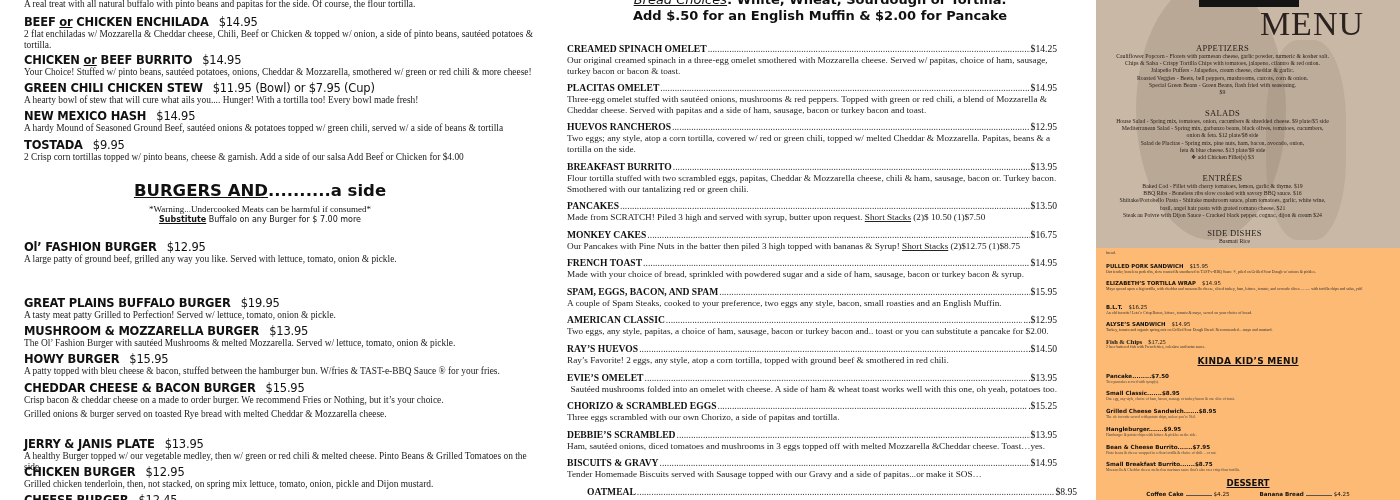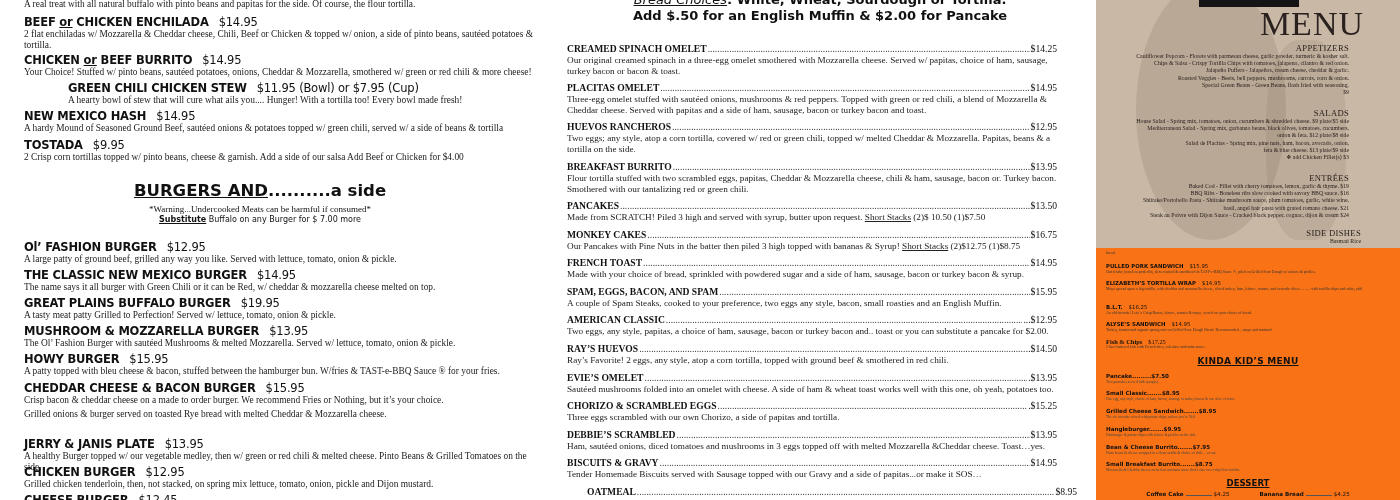--- a/index.html
+++ b/index.html
@@ -29,25 +29,25 @@
   .m-row .price { white-space: nowrap; }
   .m-desc { font-family: "Liberation Serif", serif; font-size: 9.2px; line-height: 11px; color: #222; }
 
   
   #right { left: 1096px; width: 304px; }
   .parchment { position: absolute; left: 0; top: 0; width: 304px; height: 248px; background: #c9b8a6; overflow: hidden; }
   .parchment .shade1 { position: absolute; left: 40px; top: -20px; width: 150px; height: 260px; border-radius: 50%; background: rgba(120,100,85,0.18); }
   .parchment .shade2 { position: absolute; left: 170px; top: 40px; width: 80px; height: 200px; border-radius: 40%; background: rgba(120,100,85,0.14); }
   .logo-box { position: absolute; left: 103px; top: 0; width: 100px; height: 7px; background: #141414; }
   .r-menu-title { position: absolute; left: 8px; top: 6px; width: 260px; text-align: right; font-family: "Liberation Serif", serif; font-size: 34px; line-height: 36px; color: #2b2220; letter-spacing: 1px; }
-  .r-block { position: absolute; left: 0; width: 253px; text-align: right; font-family: "Liberation Serif", serif; color: #2a211d; }
+  .r-block { position: absolute; left: 0; width: 253px; text-align: center; font-family: "Liberation Serif", serif; color: #2a211d; }
   .r-cat { font-size: 8.6px; line-height: 10px; letter-spacing: 0.3px; }
   .r-line { font-size: 5.8px; line-height: 7.2px; }
 
-  .r-white { position: absolute; left: 0; top: 248px; width: 304px; height: 252px; background: #f97316; }
+  .r-white { position: absolute; left: 0; top: 248px; width: 304px; height: 252px; background: #fdba74; }
   .r-item { position: absolute; left: 10px; width: 290px; }
   .r-title { font-family: "DejaVu Sans", sans-serif; font-weight: bold; font-size: 5.4px; line-height: 7px; white-space: nowrap; }
   .r-title .price { font-weight: normal; margin-left: 6px; }
   .r-title.serif-t { font-family: "Liberation Serif", serif; font-size: 6.4px; }
   .r-desc { font-family: "Liberation Serif", serif; font-size: 3.9px; line-height: 5px; color: #333; }
   .kid-head { position: absolute; left: 0; width: 304px; text-align: center; font-family: "DejaVu Sans", sans-serif; font-weight: bold; font-size: 9px; text-decoration: underline; letter-spacing: 0.3px; }
   .k-item { position: absolute; left: 10px; width: 290px; }
   .k-title { font-family: "DejaVu Sans", sans-serif; font-weight: bold; font-size: 5.6px; line-height: 7px; white-space: nowrap; }
   .k-desc { font-family: "Liberation Serif", serif; font-size: 3.7px; line-height: 5px; color: #444; }
   .dessert-head { position: absolute; left: 0; width: 304px; text-align: center; font-family: "DejaVu Sans", sans-serif; font-weight: bold; font-size: 8.6px; text-decoration: underline; }
@@ -66,21 +66,21 @@
   <div class="l-item" style="top:15px;">
     <div class="l-title"><span>BEEF </span><span class="u">or</span><span> CHICKEN ENCHILADA</span><span class="price">$14.95</span></div>
     <div class="l-desc">2 flat enchiladas w/ Mozzarella &amp; Cheddar cheese, Chili, Beef or Chicken &amp; topped w/ onion, a side of pinto beans, sautéed potatoes &amp; tortilla.</div>
   </div>
 
   <div class="l-item" style="top:53px;">
     <div class="l-title"><span>CHICKEN </span><span class="u">or</span><span> BEEF BURRITO</span><span class="price">$14.95</span></div>
     <div class="l-desc">Your Choice! Stuffed w/ pinto beans, sautéed potatoes, onions, Cheddar &amp; Mozzarella, smothered w/ green or red chili &amp; more cheese!</div>
   </div>
 
-  <div class="l-item" style="top:81px;margin-left:44px;">
+  <div class="l-item" style="top:81px;">
     <div class="l-title"><span>GREEN CHILI CHICKEN STEW</span><span class="price">$11.95 (Bowl) or $7.95 (Cup)</span></div>
     <div class="l-desc">A hearty bowl of stew that will cure what ails you....  Hunger!  With a tortilla too!  Every bowl made fresh!</div>
   </div>
 
   <div class="l-item" style="top:109px;">
     <div class="l-title"><span>NEW MEXICO HASH</span><span class="price">$14.95</span></div>
     <div class="l-desc"> A hardy Mound of Seasoned Ground Beef, sautéed onions &amp; potatoes topped w/ green chili, served w/ a side of beans &amp; tortilla</div>
   </div>
 
   <div class="l-item" style="top:138px;">
@@ -91,24 +91,20 @@
   <div class="section-head" style="top:181px;">
     <div class="big"><span class="u">BURGERS AND</span><span>..........a side</span></div>
     <div class="note">*Warning...Undercooked Meats can be harmful if consumed*</div>
     <div class="sub"><span class="u" style="font-weight:bold">Substitute</span><span> Buffalo on any Burger for $ 7.00 more</span></div>
   </div>
 
   <div class="l-item" style="top:240px;">
     <div class="l-title"><span>Ol’ FASHION BURGER</span><span class="price">$12.95</span></div>
     <div class="l-desc">A large patty of ground beef, grilled any way you like. Served with lettuce, tomato, onion &amp; pickle.</div>
   </div>
-  <div class="l-item" style="top:268px;">
-    <div class="l-title"><span>THE CLASSIC NEW MEXICO BURGER</span><span class="price">$14.95</span></div>
-    <div class="l-desc">The name says it all burger with Green Chili or it can be Red, w/ cheddar &amp; mozzarella cheese melted on top.</div>
-  </div>
   <div class="l-item" style="top:296px;">
     <div class="l-title"><span>GREAT PLAINS BUFFALO BURGER</span><span class="price">$19.95</span></div>
     <div class="l-desc">A tasty meat patty Grilled to Perfection! Served w/ lettuce, tomato, onion &amp; pickle.</div>
   </div>
   <div class="l-item" style="top:324px;">
     <div class="l-title"><span>MUSHROOM &amp; MOZZARELLA BURGER</span><span class="price">$13.95</span></div>
     <div class="l-desc">The Ol’ Fashion Burger with sautéed Mushrooms &amp; melted Mozzarella.  Served w/ lettuce, tomato, onion &amp; pickle.</div>
   </div>
   <div class="l-item" style="top:352px;">
     <div class="l-title"><span>HOWY BURGER</span><span class="price">$15.95</span></div>
@@ -211,21 +207,21 @@
     <div class="m-desc">Two eggs, any style, papitas, a choice of ham, sausage, bacon or turkey bacon and.. toast or you can substitute a pancake for $2.00.</div>
   </div>
   <div class="m-item" style="top:343px;">
     <div class="m-row">
         <span class="name">RAY’S HUEVOS</span>
         <span class="dots"></span>
         <span class="price">..$14.50</span>
       </div>
     <div class="m-desc">Ray’s Favorite! 2 eggs, any style, atop a corn tortilla, topped with ground beef &amp; smothered in red chili.</div>
   </div>
-  <div class="m-item" style="top:372px;">
+  <div class="m-item" style="top:372px;text-align:right;">
     <div class="m-row">
         <span class="name">EVIE’S OMELET</span>
         <span class="dots"></span>
         <span class="price">.$13.95</span>
       </div>
     <div class="m-desc">Sautéed mushrooms folded into an omelet with cheese.  A side of ham &amp; wheat toast works well with this one, oh yeah, potatoes too.</div>
   </div>
   <div class="m-item" style="top:400px;">
     <div class="m-row">
         <span class="name">CHORIZO &amp; SCRAMBLED EGGS</span>

